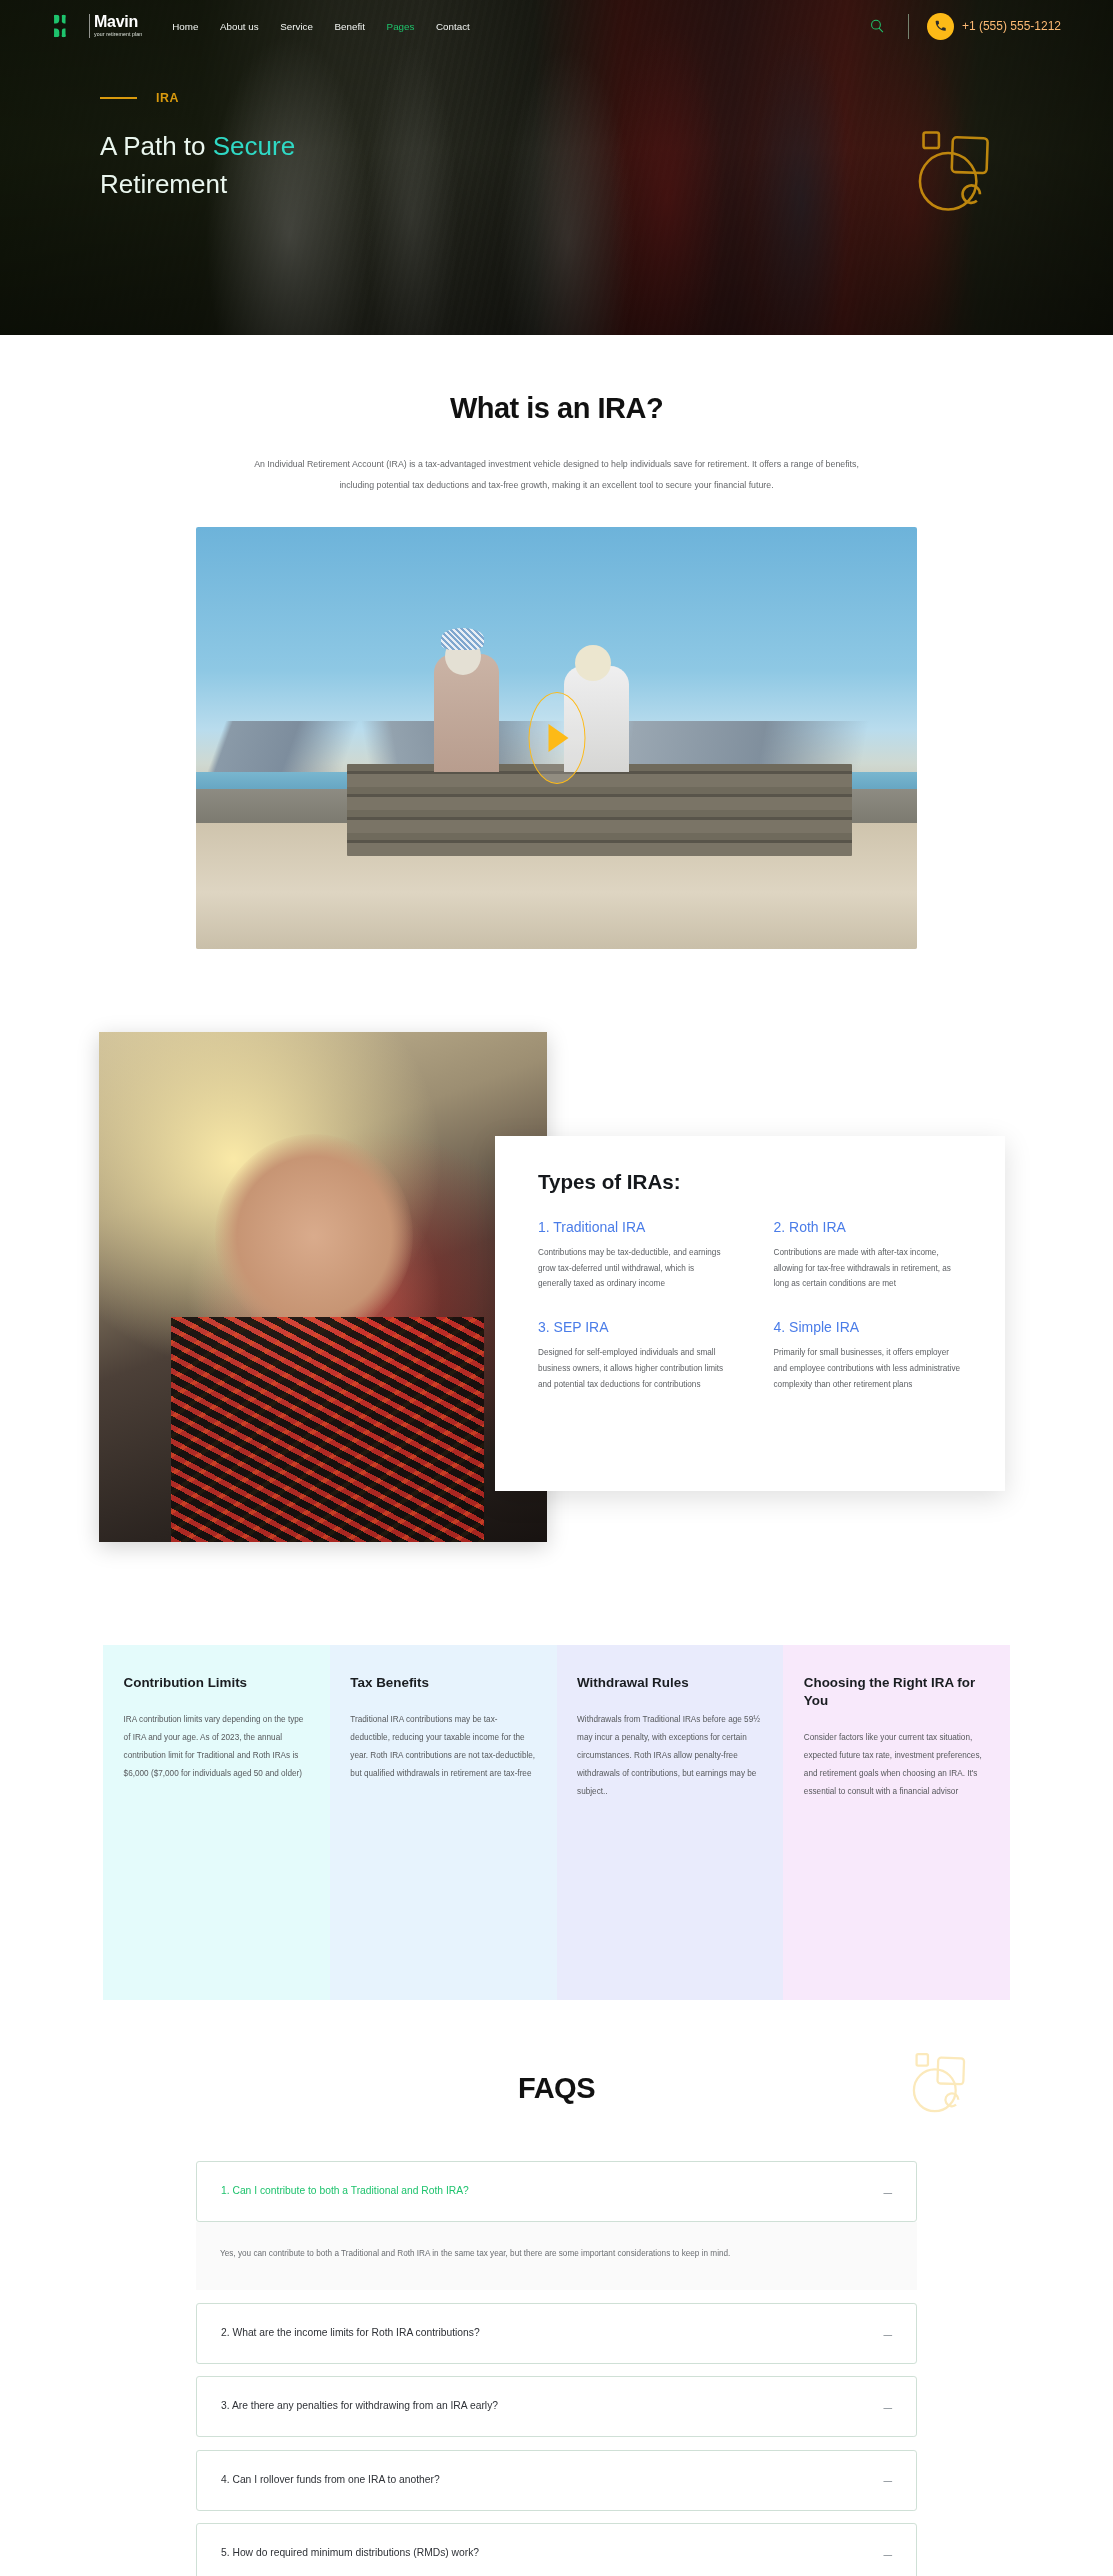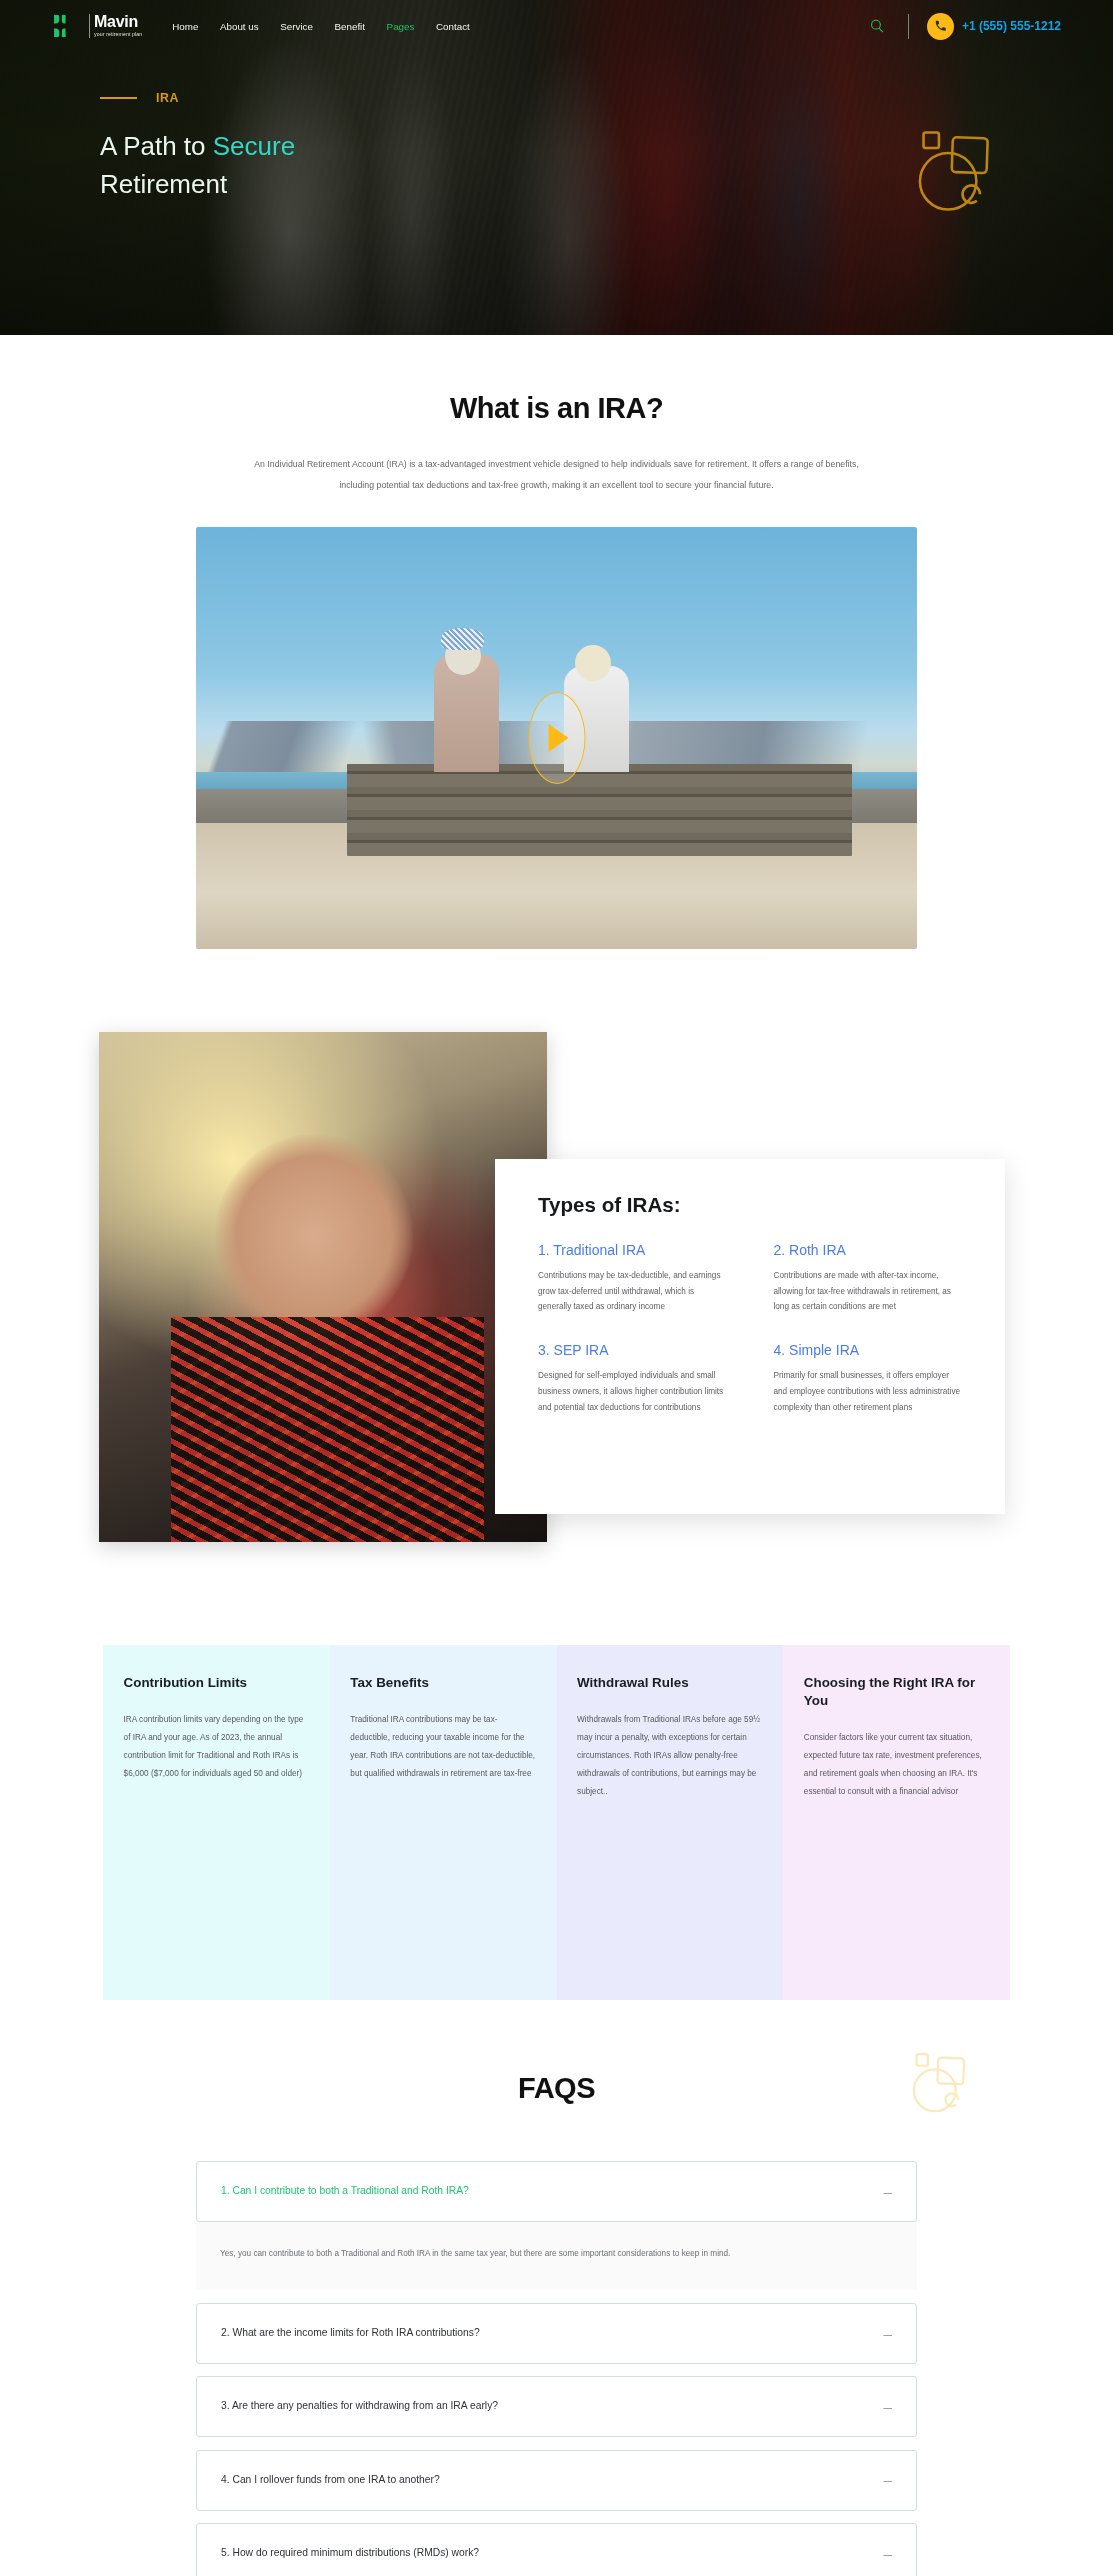--- a/index.html
+++ b/index.html
@@ -69,21 +69,21 @@
   .nav-links a.active { color: #1fc26b; }
 
   .nav-right { margin-left: auto; display: flex; align-items: center; gap: 0; }
   .search-btn { width: 24px; height: 24px; display:flex; align-items:center; justify-content:center; cursor:pointer; }
   .nav-divider { width: 0.5px; height: 25px; background: rgba(160,190,165,.65); margin: 0 18.5px 0 18.5px; }
   .phone-box { display: flex; align-items: center; gap: 8.2px; }
   .phone-circle {
     width: 27px; height: 27px; border-radius: 50%;
     background: #FDBA17; display: flex; align-items: center; justify-content: center;
   }
-  .phone-num { color: #0ea5e9; font-size: 12px; font-weight: 700; white-space: nowrap; }
+  .phone-num { color: #fdba74; font-size: 12px; font-weight: 400; white-space: nowrap; }
 
   .hero-content { position: relative; z-index: 6; padding: 39px 0 0 100px; }
   .eyebrow { display: flex; align-items: center; gap: 19px; margin-bottom: 23px; }
   .eyebrow .line { width: 37px; height: 1.5px; background: #D99A0E; display:block; }
   .eyebrow .txt { color: #D99A0E; font-size: 12.4px; font-weight: 700; letter-spacing: 0.5px; }
   .hero-title { font-size: 26px; line-height: 1.45; font-weight: 400; color: #eaf6ee; max-width: 392px; }
   .hero-title .hl { color: #2fd9c5; }
 
   .hero-deco { position: absolute; right: 67px; top: 130px; z-index: 5; opacity: .85; }
 
@@ -148,21 +148,21 @@
     background: radial-gradient(ellipse at center, #d9ab8c 0%, #c79574 55%, transparent 72%);
     border-radius: 50%;
   }
   .types-photo::after {
     content:""; position:absolute; left:16%; top:56%; width:70%; height:44%;
     background:
       repeating-linear-gradient(28deg, rgba(214,42,36,.75) 0 5.2px, rgba(20,14,12,.9) 5.2px 12.4px),
       repeating-linear-gradient(-35deg, rgba(240,186,40,.55) 0 4.1px, transparent 4.1px 15.5px);
   }
   .types-card {
-    position: absolute; left: 495px; top: 143px; width: 510px; min-height: 355px;
+    position: absolute; left: 495px; top: 120px; width: 510px; min-height: 355px;
     background: #fff; box-shadow: 0 7.2px 26px rgba(0,0,0,.13);
     padding: 34px 41px 29px 43px;
   }
   .types-card h3 { font-size: 20.6px; font-weight: 700; color: #15181c; margin-bottom: 25px; }
   .types-grid { display: grid; grid-template-columns: 1fr 1fr; column-gap: 45px; row-gap: 27px; }
   .type-item h4 { font-size: 14px; font-weight: 400; color: #4a7ce8; margin-bottom: 9.3px; }
   .type-item p { font-size: 8.2px; line-height: 1.95; color: #5c5f63; }
 
   
   .cards-row { display: flex; margin-top: 67px; padding: 0 103px; }

